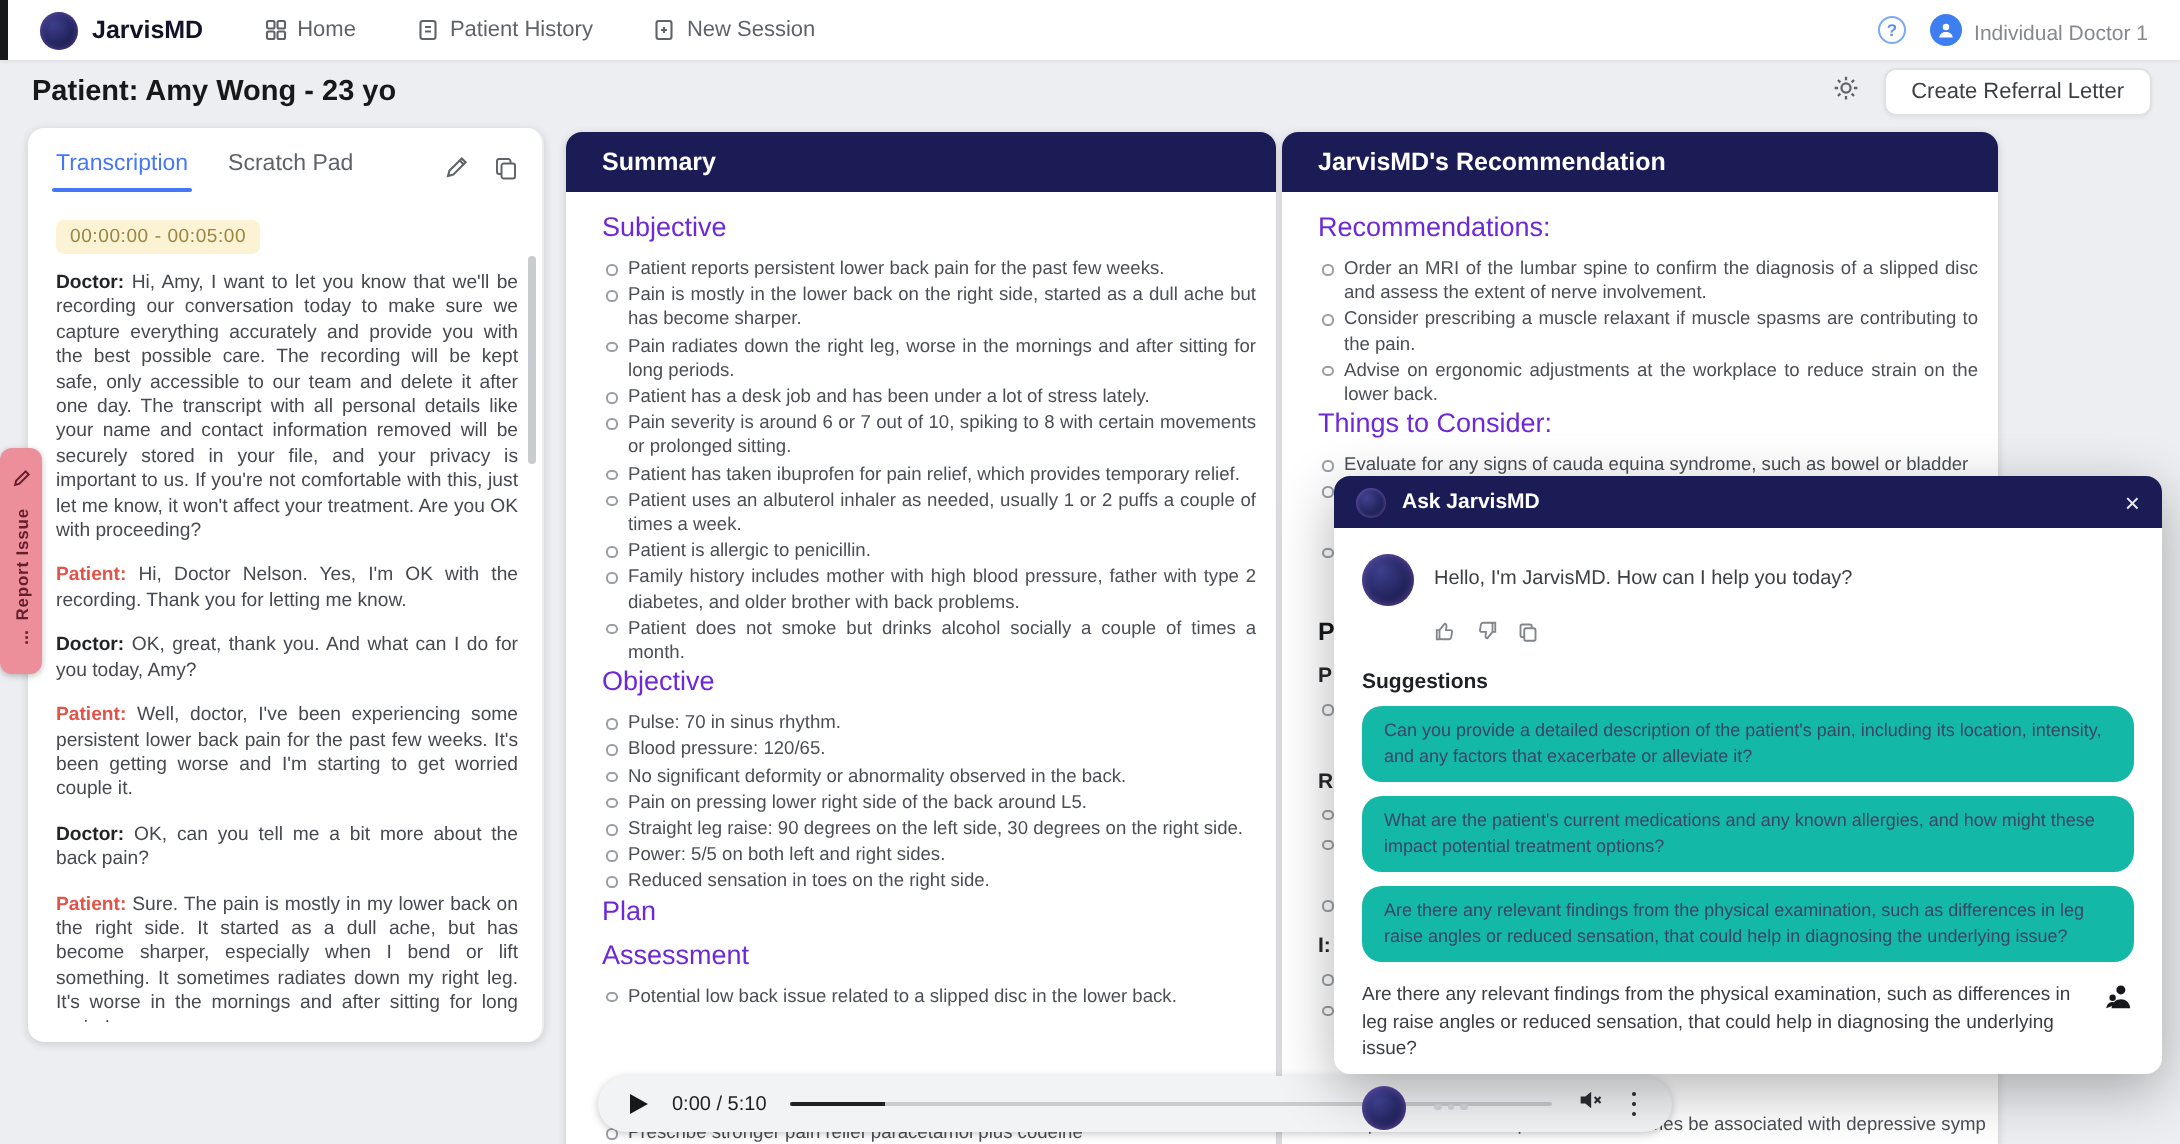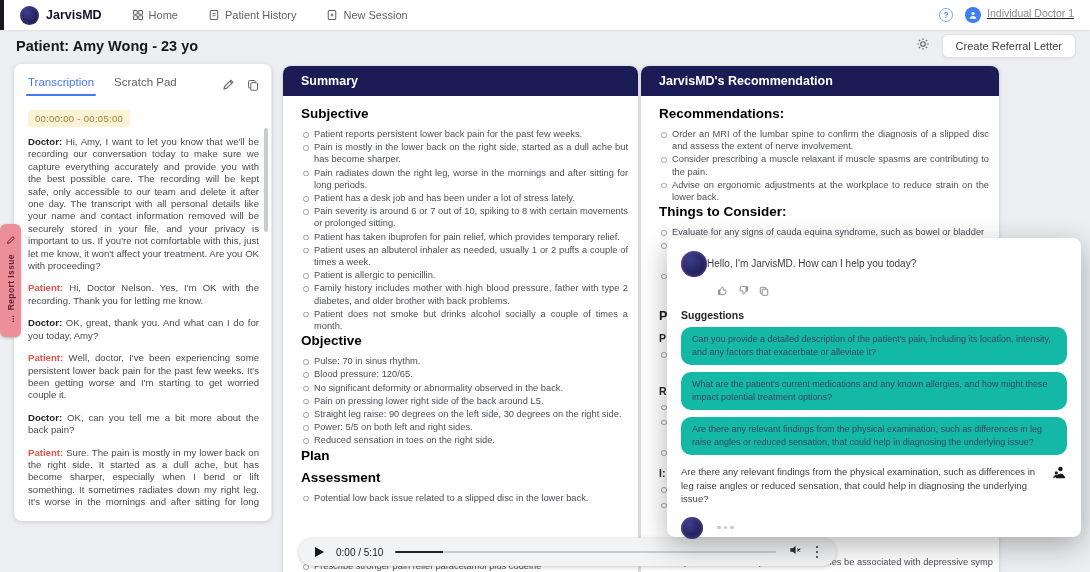--- a/index.html
+++ b/index.html
@@ -8,35 +8,35 @@
 
   
   .topbar { position:absolute; left:0; top:0; width:1090px; height:30px; background:#fff; display:flex; align-items:center; padding:0 16px; box-shadow:0 1px 2px rgba(0,0,0,.06); z-index:10; }
   .window-edge { position:absolute; left:0; top:0; width:4px; height:30px; background:#17181c; }
   .logo { width:19px; height:19px; border-radius:50%; background:radial-gradient(circle at 35% 32%, #3d3f8d 0%, #23255e 55%, #14153c 100%); box-shadow:inset 0 0 3px rgba(150,100,220,.55); margin-left:4px; }
   .brand { font-size:12.5px; font-weight:bold; color:#121329; margin-left:7px; }
   .nav-item { display:flex; align-items:center; gap:5px; margin-left:30px; font-size:11px; color:#5f6368; cursor:pointer; }
   .nav-item svg { display:block; }
   .topbar-right { margin-left:auto; display:flex; align-items:center; gap:12px; }
   .help-badge { width:14px; height:14px; border-radius:50%; border:1.3px solid #7baaf7; color:#5f8ef0; font-size:8.5px; font-weight:bold; display:flex; align-items:center; justify-content:center; }
-  .user-chip { display:flex; align-items:flex-start; gap:6px;text-decoration:underline; }
+  .user-chip { display:flex; align-items:flex-end; gap:6px; }
   .user-avatar { width:16px; height:16px; border-radius:50%; background:#3d7ef0; display:flex; align-items:center; justify-content:center; overflow:hidden; }
   .user-name { font-size:10.5px; color:#85898e; }
 
   
   .page-title { position:absolute; left:16px; top:38px; font-size:14.5px; font-weight:bold; color:#17181a; }
   .header-actions { position:absolute; right:14px; top:34px; display:flex; align-items:center; gap:12px; }
   .referral-btn { background:#fff; border:1px solid #dfe1e5; border-radius:6px; padding:5px 13px; font-size:11px; color:#3c4043; box-shadow:0 1px 2px rgba(0,0,0,.05); cursor:pointer; }
 
   
   .card { position:absolute; background:#fff; border-radius:8px; box-shadow:0 1px 4px rgba(60,64,67,.20); }
   .panel-header { height:30px; background:#1b1c55; border-radius:8px 8px 0 0; display:flex; align-items:center; padding:0 18px; }
   .panel-title { color:#fff; font-size:12.5px; font-weight:bold; }
   .panel-body { padding:10px 10px 0 18px; }
-  .sec-h { font-size:13.5px; font-weight:bold; color:#000000; margin:8px 0 7px; }
+  .sec-h { font-size:13.5px; font-weight:normal; color:#6d28d9; margin:8px 0 7px; }
   .sec-h:first-child { margin-top:0; }
   .bullet { position:relative; padding-left:13px; font-size:9.3px; line-height:12.2px; color:#4b4f55; text-align:justify; margin-bottom:1px; }
   .bullet::before { content:""; position:absolute; left:2px; top:4px; width:3.5px; height:3.5px; border:1px solid #9aa0a6; border-radius:50%; }
 
   
   .left-card { left:14px; top:64px; width:258px; height:457px; border-right:1px solid #ececec; }
   .tabs-row { display:flex; align-items:center; padding:10px 12px 0 14px; height:34px; }
   .tab { font-size:11.5px; color:#5f6368; margin-right:20px; padding-bottom:8px; cursor:pointer; position:relative; }
   .tab.active { color:#4577f6; }
   .tab.active::after { content:""; position:absolute; left:-2px; right:-2px; bottom:0; height:2px; background:#4577f6; border-radius:2px; }
@@ -64,21 +64,21 @@
   .plan-overlay-bullet { position:absolute; left:18px; right:12px; top:494px; }
   .bottom-bullet { position:absolute; left:18px; right:6px; top:490px; white-space:nowrap; overflow:hidden; }
 
   
   .chat { position:absolute; left:667px; top:238px; width:414px; height:299px; background:#fff; border-radius:8px; box-shadow:0 8px 28px rgba(0,0,0,.30); z-index:30; }
   .chat-header { height:26px; background:#1b1c55; border-radius:8px 8px 0 0; display:flex; align-items:center; padding:0 11px; gap:8px; }
   .chat-avatar-sm { width:15px; height:15px; border-radius:50%; background:radial-gradient(circle at 35% 32%, #41418f 0%, #23255e 55%, #14153c 100%); box-shadow:inset 0 0 2px rgba(160,110,230,.7); }
   .chat-title { color:#fff; font-size:10.5px; font-weight:bold; }
   .chat-close { margin-left:auto; color:#e8eaf6; font-size:13px; line-height:13px; cursor:pointer; }
   .chat-body { padding:13px 14px 0; }
-  .greet-row { display:flex; align-items:flex-start; }
+  .greet-row { display:flex; gap:10px; align-items:flex-start; }
   .bot-avatar { width:26px; height:26px; border-radius:50%; background:radial-gradient(circle at 35% 32%, #3d3f8d 0%, #23255e 55%, #12133a 100%); box-shadow:inset 0 0 4px rgba(160,110,230,.6); flex:0 0 auto; }
   .greet-text { font-size:10px; color:#3c4043; padding-top:7px; }
   .feedback-row { margin:5px 0 0 36px; display:flex; gap:10px; align-items:center; }
   .feedback-row svg { cursor:pointer; }
   .sugg-label { margin:9px 0 6px; font-size:10.5px; font-weight:bold; color:#1f2023; }
   .chip { background:#14b8a6; border-radius:10px; padding:6px 11px; margin-bottom:7px; font-size:9px; line-height:13px; color:#3a4664; cursor:pointer; }
   .user-row { margin-top:10px; display:flex; gap:10px; align-items:flex-start; }
   .user-msg { flex:1; font-size:9.5px; line-height:13.5px; color:#3a3d42; }
   .typing-row { margin-top:11px; display:flex; align-items:center; gap:14px; }
   .typing-avatar { width:22px; height:22px; border-radius:50%; background:radial-gradient(circle at 35% 32%, #3d3f8d 0%, #23255e 55%, #12133a 100%); box-shadow:inset 0 0 4px rgba(160,110,230,.6); }
@@ -330,20 +330,25 @@
 
         <div class="frag-bullet bullet">P</div>
 
         <div class="frag-c">s</div>
       </div>
   </div>
   <div class="bullet bottom-bullet">Depression: Chronic pain can sometimes be associated with depressive symptoms.</div>
 </div>
 
 <div class="chat">
+  <div class="chat-header">
+    <div class="chat-avatar-sm"></div>
+    <span class="chat-title">Ask JarvisMD</span>
+    <span class="chat-close">×</span>
+  </div>
   <div class="chat-body">
     <div class="greet-row">
       <div class="bot-avatar"></div>
       <div class="greet-text">Hello, I'm JarvisMD. How can I help you today?</div>
     </div>
     <div class="feedback-row">
       <span><svg width="11" height="11" viewBox="0 0 24 24" fill="none" stroke="#80868b" stroke-width="2">
             <path d="M3 11h3v10H3zM6 20l2 1h8.5c1.2 0 2-.8 2.2-2l1-6c.2-1.1-.6-2-1.8-2H13l.6-3.8C13.8 5.4 13 4 11.6 4L6 11z"></path>
           </svg></span>
       <span><svg width="11" height="11" viewBox="0 0 24 24" fill="none" stroke="#80868b" stroke-width="2" style="transform:rotate(180deg)">

